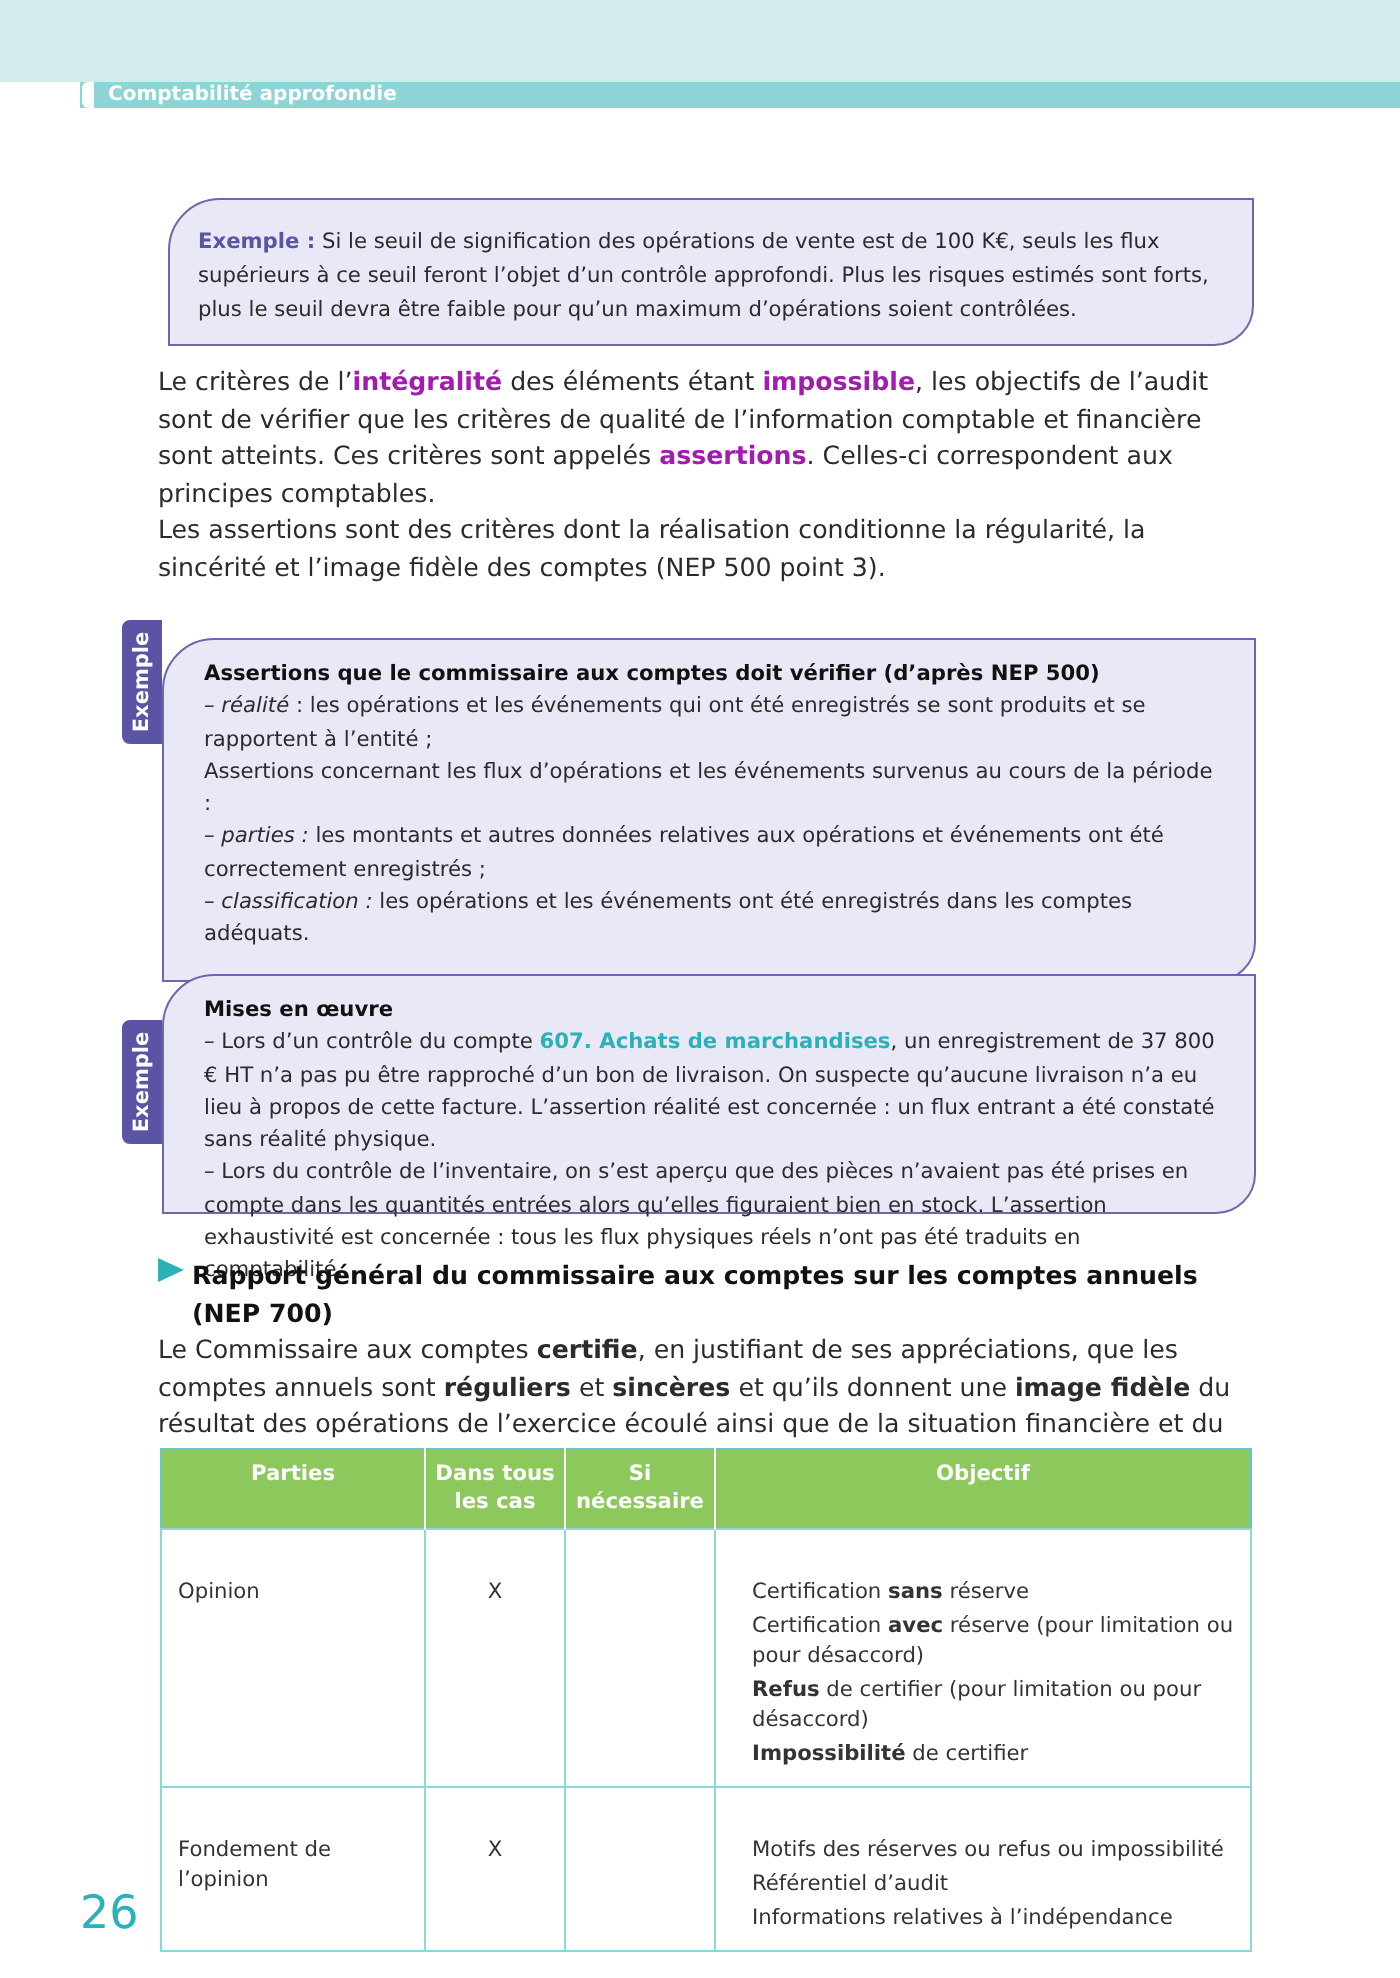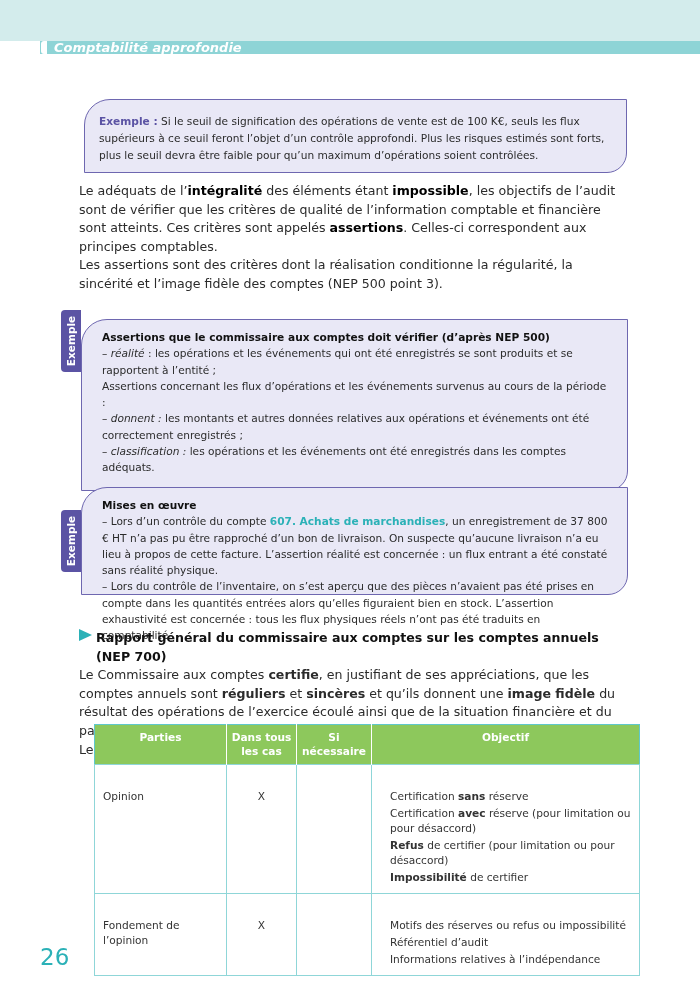--- a/index.html
+++ b/index.html
@@ -1,70 +1,70 @@
 <!DOCTYPE html>
 <html><head>
 <meta charset="utf-8">
 <style>
   html, body { margin:0; padding:0; }
   body { width:700px; height:989px; background:#ffffff; position:relative; overflow:hidden;
          font-family:"DejaVu Sans", sans-serif; color:#2b2b2b; }
   .topband { position:absolute; left:0; top:0; width:700px; height:41px; background:#d3ecec; }
   .runhead { position:absolute; left:40px; top:41px; width:660px; height:13px; background:#8ed4d6; }
   .runhead .tab { position:absolute; left:1px; top:0; width:6px; height:13px; background:#ffffff; border-radius:3px 0 0 3px; }
-  .runhead .txt { position:absolute; left:14px; top:0; font-size:13px; line-height:13px; color:#ffffff; font-weight:bold;font-style:italic; }
+  .runhead .txt { position:absolute; left:14px; top:0; font-size:10px; line-height:13px; color:#ffffff; font-weight:bold; }
   .box { position:absolute; background:#e9e8f6; border:1.3px solid #6e67b0; border-radius:26px 0 20px 0; box-sizing:border-box; }
   .box p { margin:0; }
   .ex1 { left:84px; top:99px; width:543px; height:74px; padding:13px 14px 0 14px; font-size:10.6px; line-height:17px; }
   .ex1 .lbl { color:#5b53a4; font-weight:bold; }
   .para { position:absolute; left:79px; width:545px; font-size:12.6px; line-height:18.6px; color:#2b2b2b; }
-  .para b { font-weight:bold; color:#000000; }
+  .para b { font-weight:bold; color:#a21caf; }
   .side { position:absolute; left:61px; width:20px; background:#5b53a4; border-radius:4px 0 0 4px; }
   .side span { position:absolute; left:50%; top:50%; transform:translate(-50%,-50%) rotate(-90deg); color:#fff; font-size:10.5px; font-weight:bold; white-space:nowrap; }
   .ex2 { left:81px; top:287px; width:547px; height:172px; padding:9px 14px 0 20px; font-size:10.6px; line-height:16.3px;margin-top:32px; }
-  .ex3 { left:81px; top:487px; width:547px; height:108px; padding:9px 14px 0 20px; font-size:10.6px; line-height:16.3px; }
+  .ex3 { left:81px; top:487px; width:547px; height:120px; padding:9px 14px 0 20px; font-size:10.6px; line-height:16.3px; }
   .bold { font-weight:bold; color:#111; }
   .teal { color:#2bb1b7; font-weight:bold; }
   .section { position:absolute; left:79px; top:629px; width:550px; font-size:12.6px; line-height:18.6px; }
   .section .h { font-weight:bold; color:#111; display:flex; align-items:flex-start; }
   .arrow { display:inline-block; width:0; height:0; border-top:6px solid transparent; border-bottom:6px solid transparent; border-left:13px solid #2bb1b7; margin-right:4px; }
   table { position:absolute; left:80px; top:724px; width:546px; border-collapse:collapse; font-size:10.6px; color:#333; }
   th { background:#8dc85c; color:#fff; font-weight:bold; font-size:10.6px; line-height:14px; padding:5px 4px 6px; vertical-align:top; border-left:1px solid #ffffff; }
   th:first-child { border-left:none; }
-  table { border:1.5px solid #5fc8cb;margin-left:14px; }
+  table { border:1.5px solid #5fc8cb; }
   td { border:1px solid #8fd6d8; vertical-align:top; padding:24px 8px 6px; line-height:15px; }
   td .ln { margin-bottom:2px; }
   .pagenum { position:absolute; left:40px; top:944px; font-size:23px; color:#2bb1b7; }
 </style>
 </head>
 <body>
 
 <div class="topband"></div>
 <div class="runhead">
   <div class="tab"></div>
   <div class="txt">Comptabilité approfondie</div>
 </div>
 
 <div class="box ex1">
   <p><span class="lbl">Exemple :</span><span> Si le seuil de signification des opérations de vente est de 100 K€, seuls les flux supérieurs à ce seuil feront l’objet d’un contrôle approfondi. Plus les risques estimés sont forts, plus le seuil devra être faible pour qu’un maximum d’opérations soient contrôlées.</span></p>
 </div>
 
 <div class="para" style="top:182px;">
-  <div><span>Le adéquats de l’</span><b>intégralité</b><span> des éléments étant </span><b>impossible</b><span>, les objectifs de l’audit sont de vérifier que les critères de qualité de l’information comptable et financière sont atteints. Ces critères sont appelés </span><b>assertions</b><span>. Celles-ci correspondent aux principes comptables.</span></div>
+  <div><span>Le critères de l’</span><b>intégralité</b><span> des éléments étant </span><b>impossible</b><span>, les objectifs de l’audit sont de vérifier que les critères de qualité de l’information comptable et financière sont atteints. Ces critères sont appelés </span><b>assertions</b><span>. Celles-ci correspondent aux principes comptables.</span></div>
   <div>Les assertions sont des critères dont la réalisation conditionne la régularité, la sincérité et l’image fidèle des comptes (NEP 500 point 3).</div>
 </div>
 
 <div class="side" style="top:310px;height:62px;">
     <span>Exemple</span>
   </div>
 <div class="box ex2">
   <p class="bold">Assertions que le commissaire aux comptes doit vérifier (d’après NEP 500)</p>
   <p>–  <i>réalité</i><span> : les opérations et les événements qui ont été enregistrés se sont produits et se rapportent à l’entité ;</span></p>
   <p>Assertions concernant les flux d’opérations et les événements survenus au cours de la période :</p>
-  <p>–  <i>donnent :</i><span> les montants et autres données relatives aux opérations et événements ont été correctement enregistrés ;</span></p>
+  <p>–  <i>parties :</i><span> les montants et autres données relatives aux opérations et événements ont été correctement enregistrés ;</span></p>
   <p>–  <i>classification :</i><span> les opérations et les événements ont été enregistrés dans les comptes adéquats.</span></p>
 </div>
 
 <div class="side" style="top:510px;height:62px;">
     <span>Exemple</span>
   </div>
 <div class="box ex3">
   <p class="bold">Mises en œuvre</p>
   <p><span>–  Lors d’un contrôle du compte </span><span class="teal">607. Achats de marchandises</span><span>, un enregistrement de 37 800 € HT n’a pas pu être rapproché d’un bon de livraison. On suspecte qu’aucune livraison n’a eu lieu à propos de cette facture. L’assertion réalité est concernée : un flux entrant a été constaté sans réalité physique.</span></p>
   <p>–  Lors du contrôle de l’inventaire, on s’est aperçu que des pièces n’avaient pas été prises en compte dans les quantités entrées alors qu’elles figuraient bien en stock. L’assertion exhaustivité est concernée : tous les flux physiques réels n’ont pas été traduits en comptabilité.</p>

